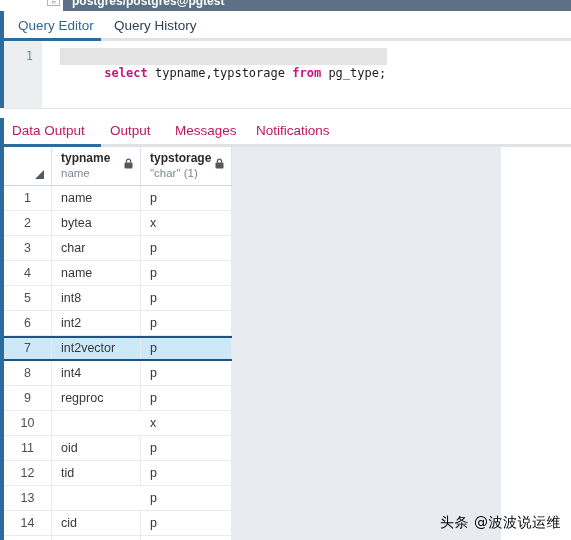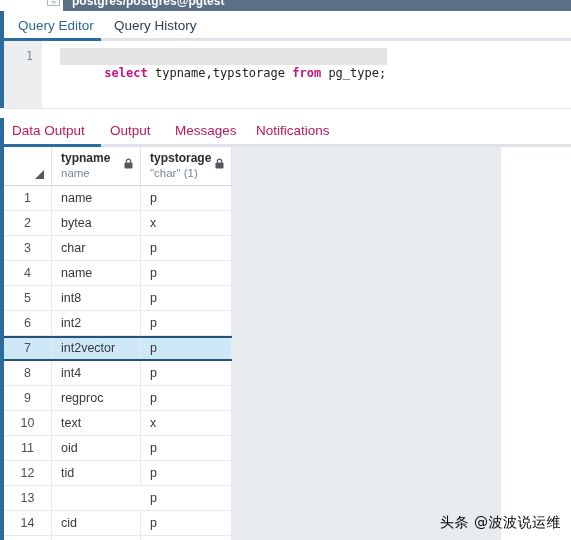--- a/index.html
+++ b/index.html
@@ -481,21 +481,20 @@
         <div class="cell c-1">int4</div>
         <div class="cell c-2">p</div>
       </div>
       <div class="body-row">
         <div class="cell c-num">9</div>
         <div class="cell c-1">regproc</div>
         <div class="cell c-2">p</div>
       </div>
       <div class="body-row">
         <div class="cell c-num">10</div>
-        <div class="cell c-1">text</div>
         <div class="cell c-2">x</div>
       </div>
       <div class="body-row">
         <div class="cell c-num">11</div>
         <div class="cell c-1">oid</div>
         <div class="cell c-2">p</div>
       </div>
       <div class="body-row">
         <div class="cell c-num">12</div>
         <div class="cell c-1">tid</div>

